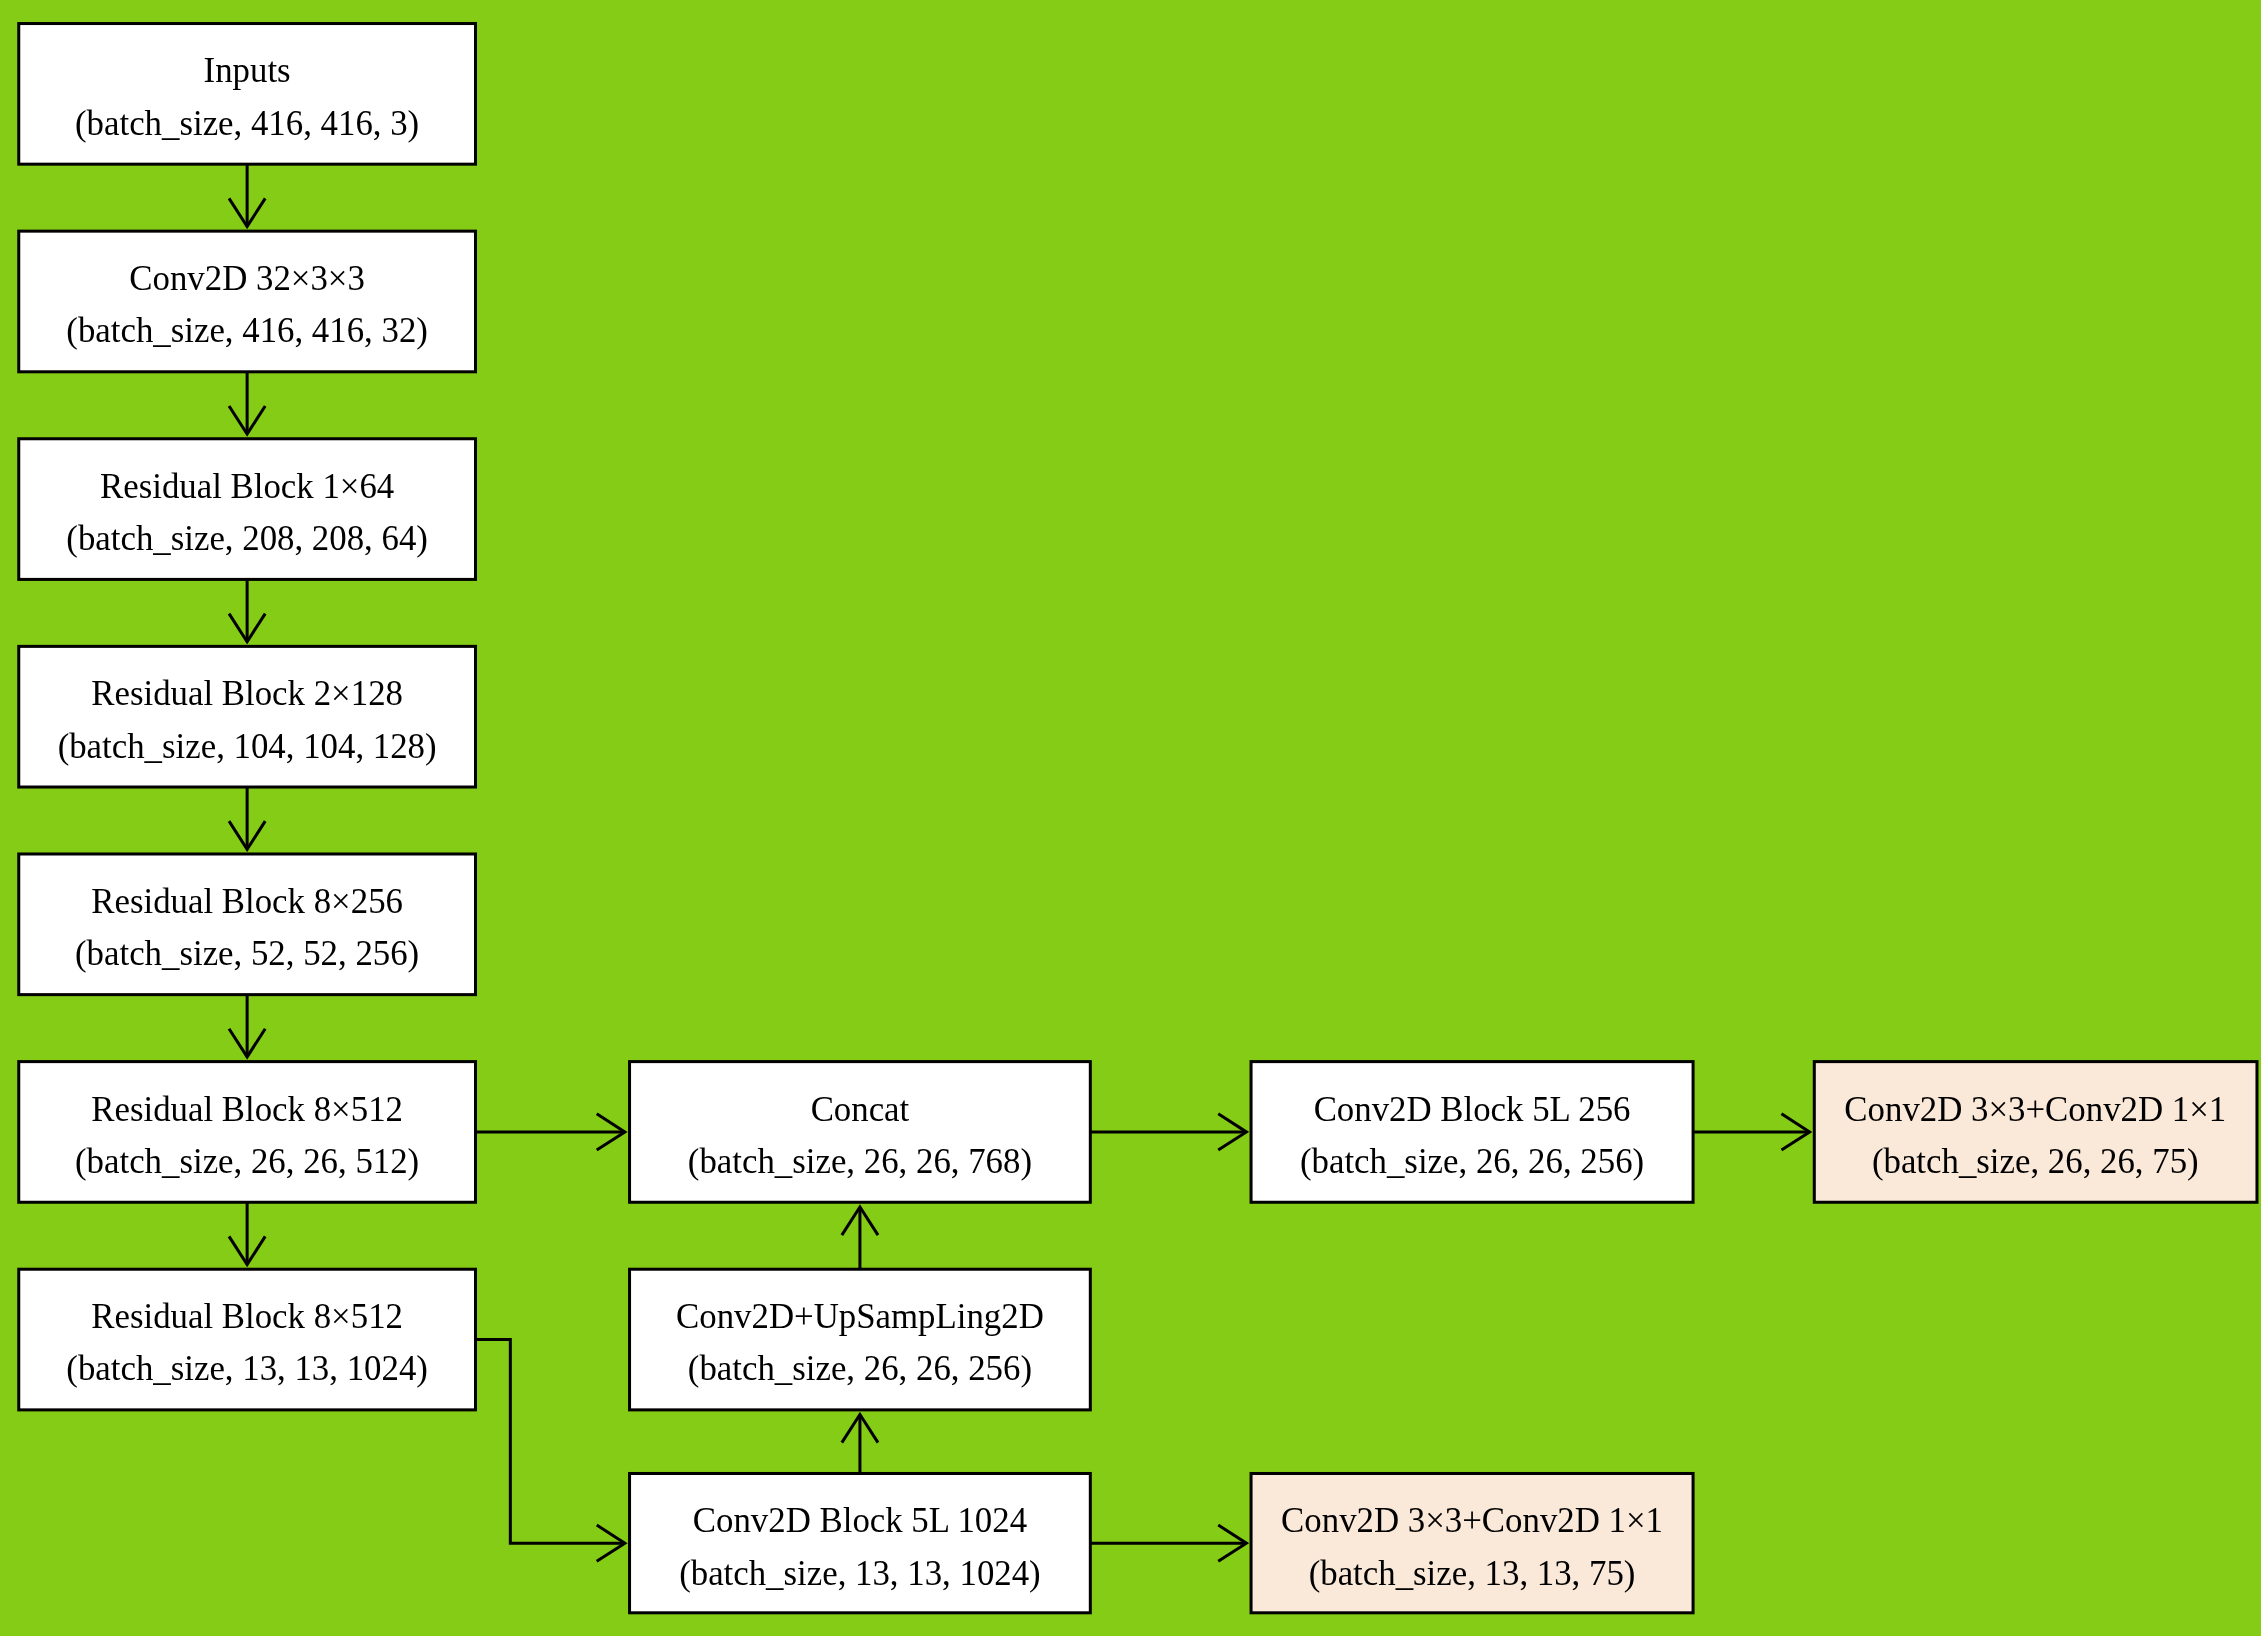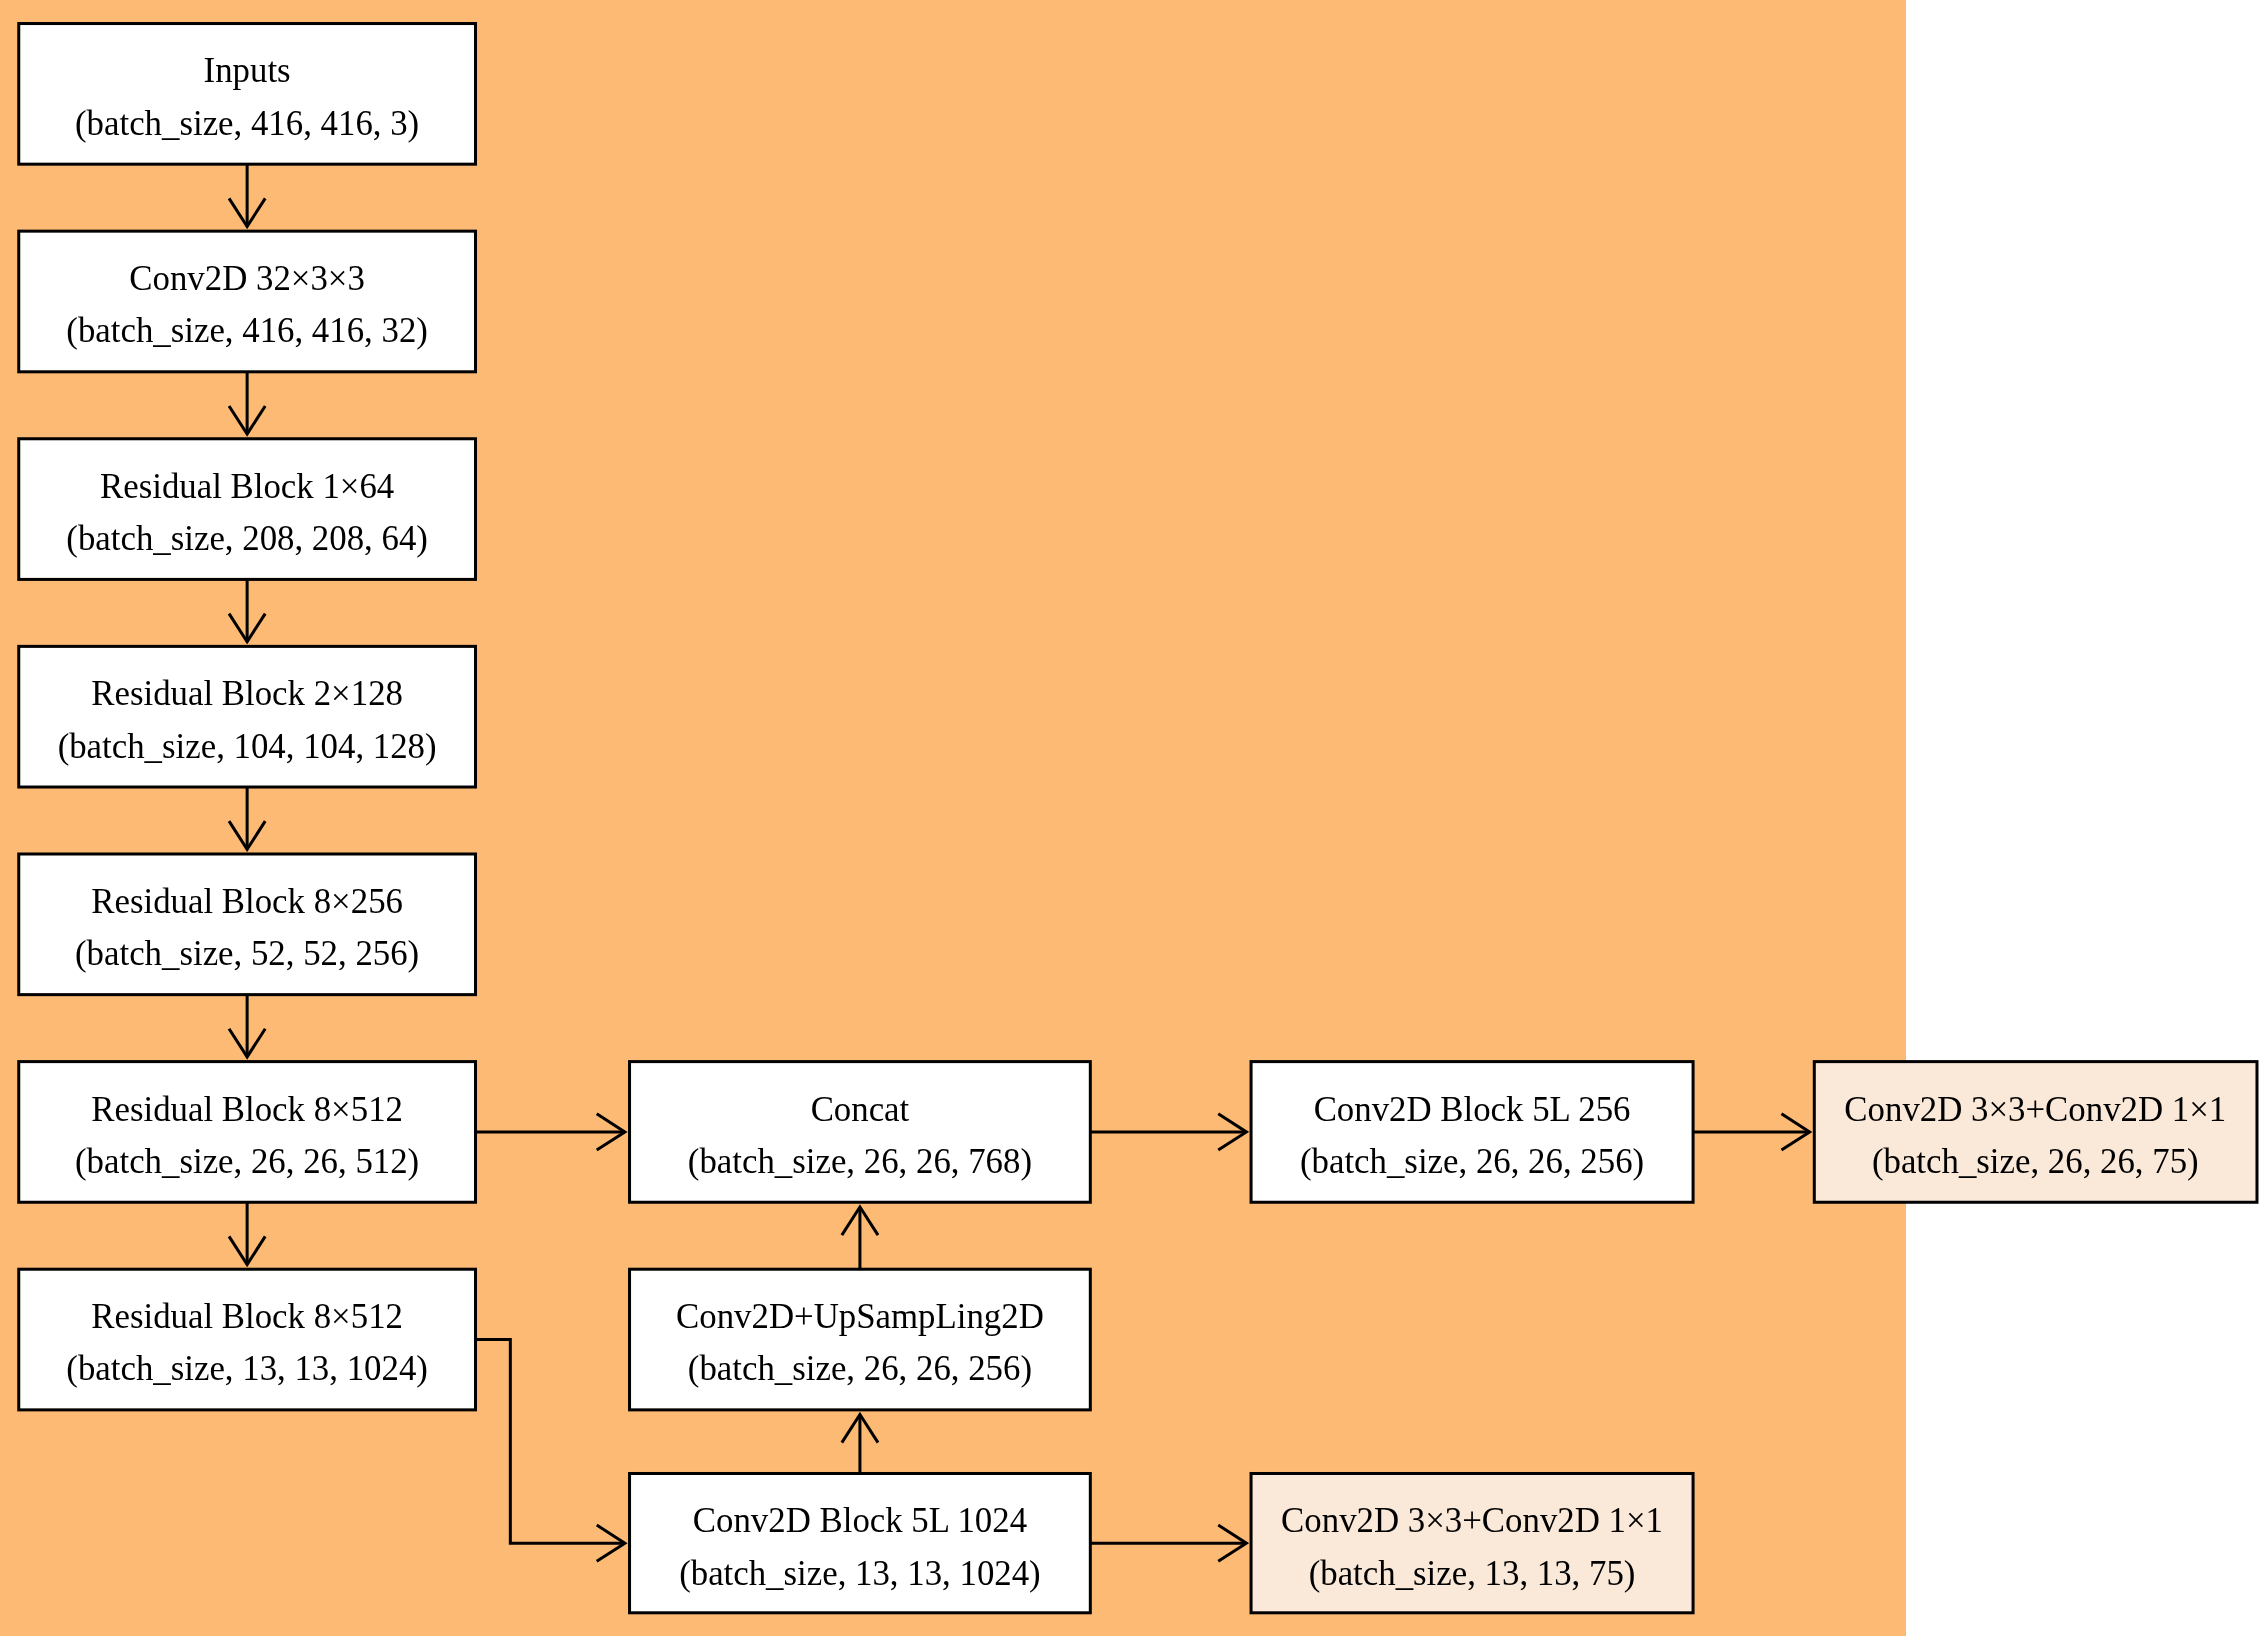--- a/index.html
+++ b/index.html
@@ -1,24 +1,24 @@
 <!DOCTYPE html>
 <html style="font-size:10.7px"><head>
 <meta charset="utf-8">
 <style>
   html, body {
     margin: 0;
     padding: 0;
     background: #ffffff;
   }
   #canvas {
-    width: 1906px;
+    width: 2261px;
     height: 1637px;
     position: relative;
-    background: #fdba74;
+    background: #84cc16;
   }
   svg { display: block; }
   .node-box {
     stroke: #000000;
     stroke-width: 4.5;
   }
   .edge {
     stroke: #000000;
     stroke-width: 4.5;
     fill: none;

